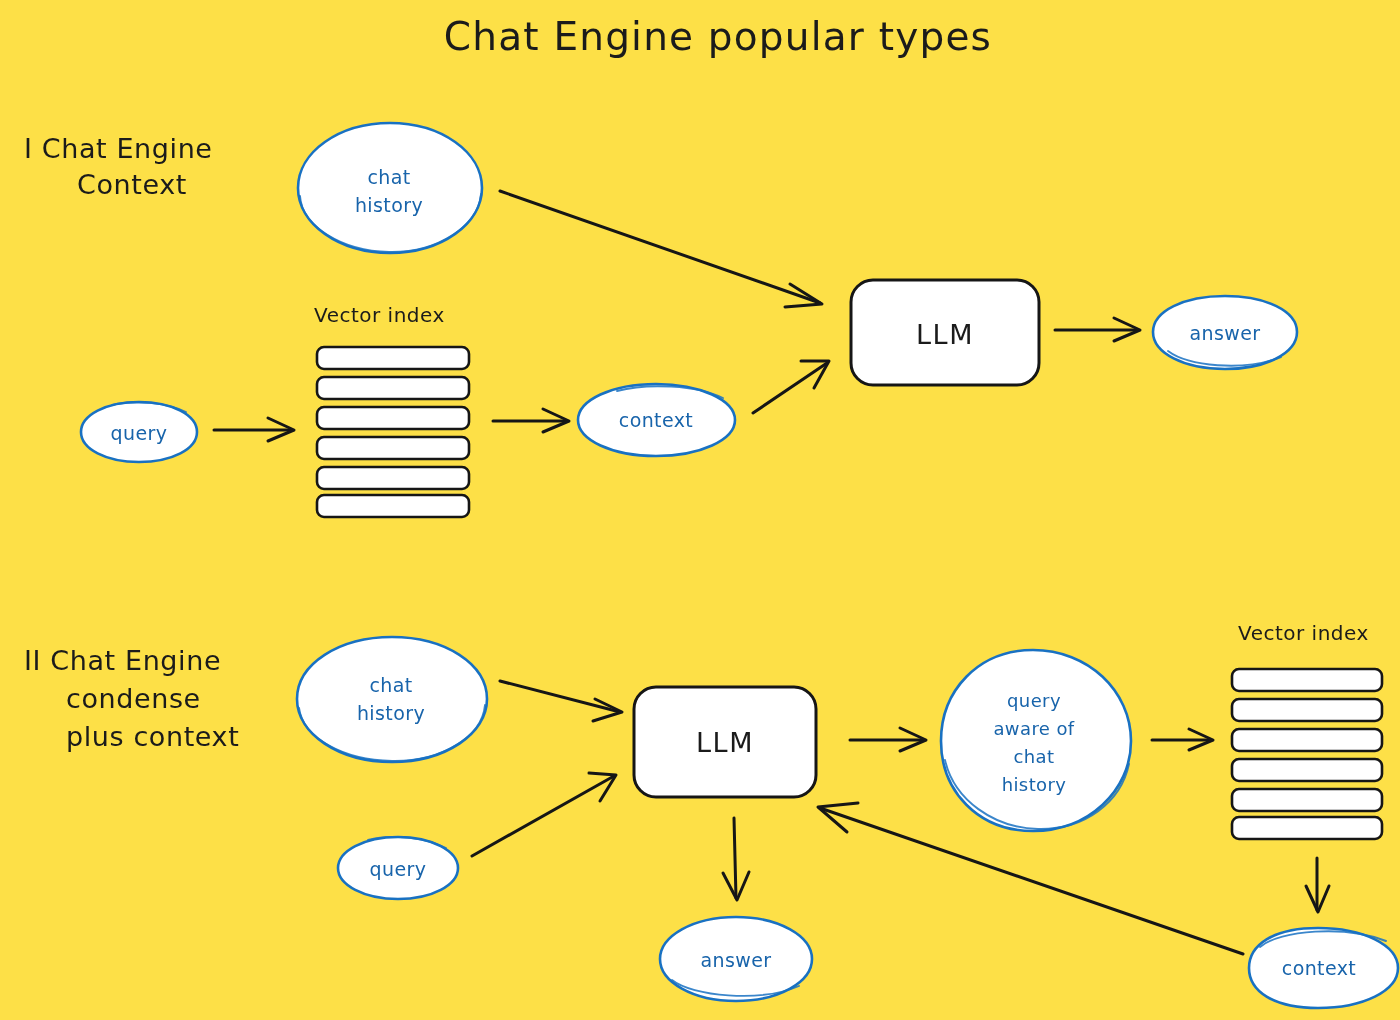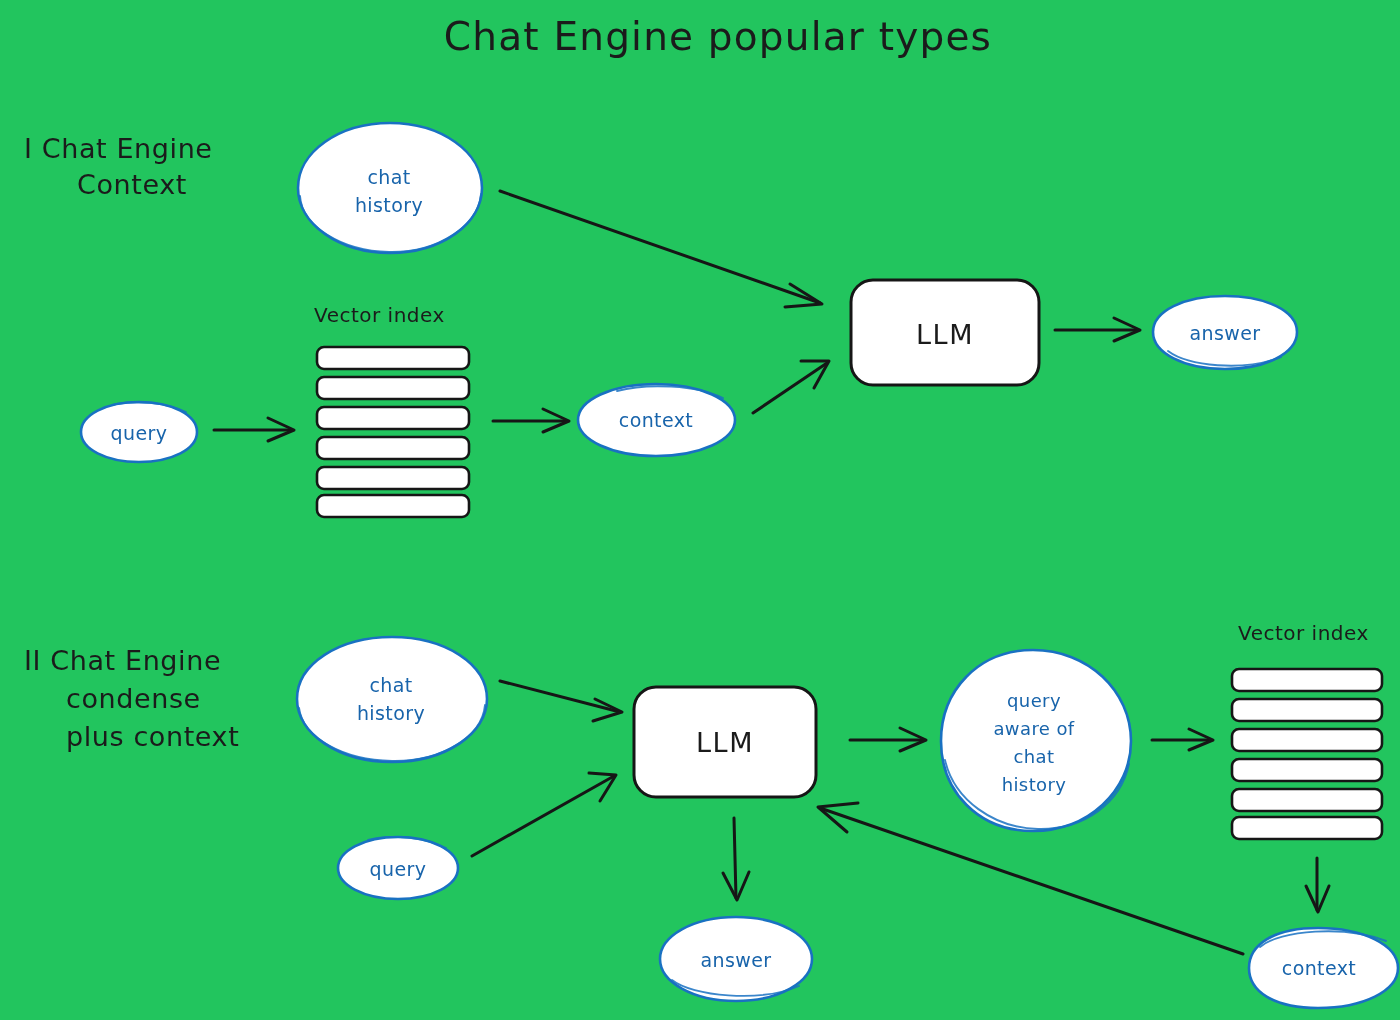--- a/index.html
+++ b/index.html
@@ -11,21 +11,21 @@
   body {
     width: 1400px;
     height: 1020px;
     overflow: hidden;
     font-family: "DejaVu Sans", sans-serif;
   }
   #canvas {
     position: relative;
     width: 1400px;
     height: 1020px;
-    background: #22c55e;
+    background: #fde047;
   }
   svg.layer {
     position: absolute;
     left: 0;
     top: 0;
     width: 1400px;
     height: 1020px;
     overflow: visible;
   }
   .hand-text {

